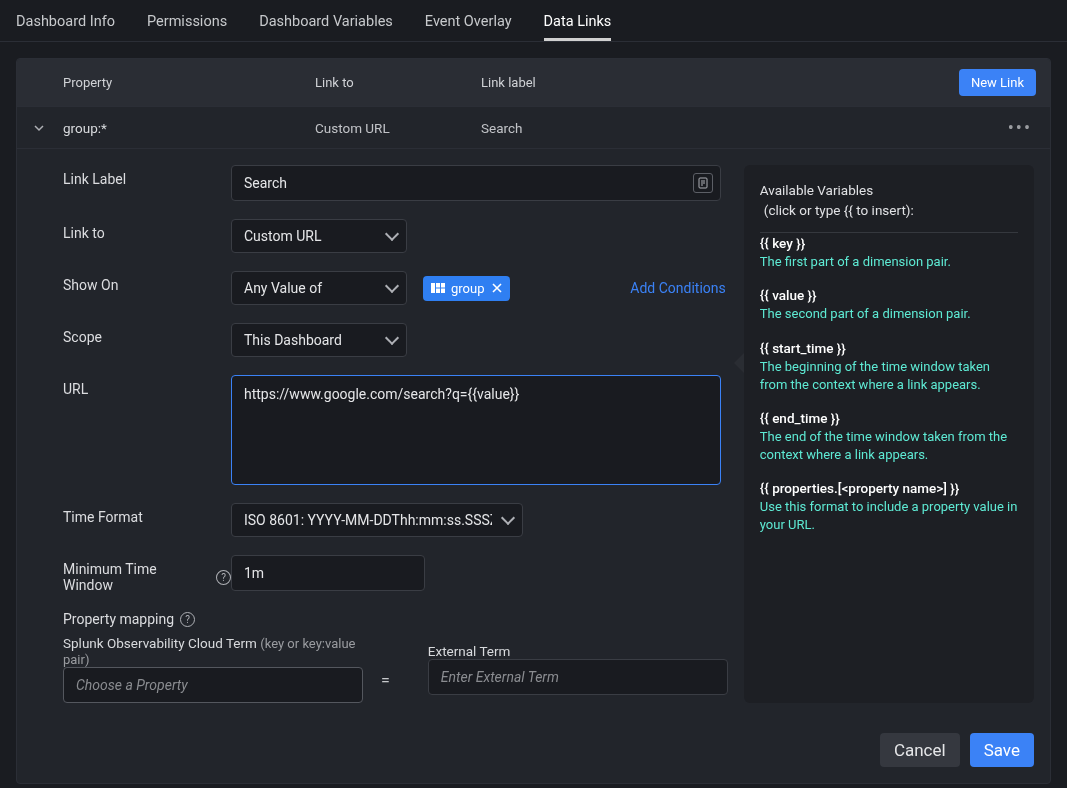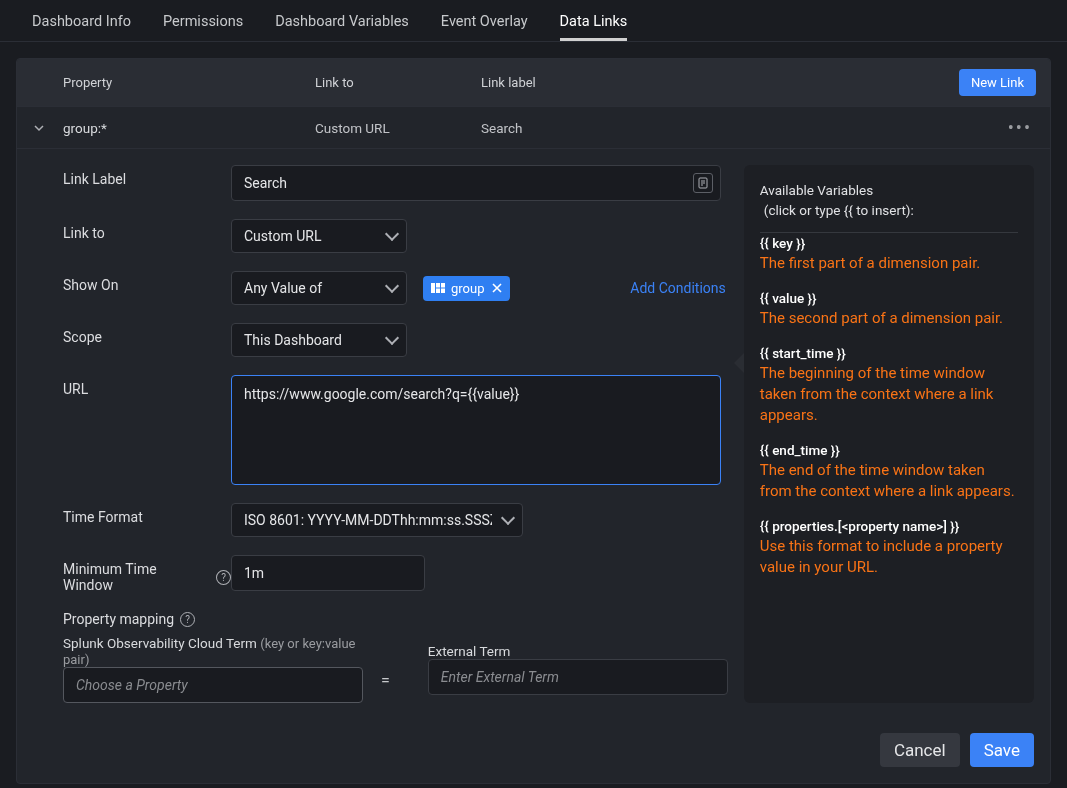--- a/index.html
+++ b/index.html
@@ -1,17 +1,17 @@
 <!DOCTYPE html>
 <html><head>
 <meta charset="utf-8">
 <style>
   * { box-sizing: border-box; margin: 0; padding: 0; font-family: -apple-system, BlinkMacSystemFont, "Segoe UI", Roboto, Helvetica, Arial, sans-serif; }
   html, body { width: 1067px; height: 788px; background: #1a1c21; color: #e5e6e8; }
-  .tabs { display: flex; align-items: center; padding: 0 32px; height: 42px; border-bottom: 1px solid #2b2e36; gap: 32px; }
+  .tabs { display: flex; align-items: center; padding: 0 16px; height: 42px; border-bottom: 1px solid #2b2e36; gap: 32px; }
   .tab { font-size: 14.5px; color: #c7c9cc; padding: 10px 0 8px; cursor: pointer; }
   .tab.active { color: #ffffff; border-bottom: 3px solid #d0d0d0; position: relative; top: 1px; }
   .panel { margin: 16px 16px 0 16px; border: 1px solid #2b2e36; border-radius: 4px; background: #22252b; overflow: hidden; }
   .panel-head { display: flex; align-items: center; padding: 10px 14px 10px 46px; background: #2a2d34; font-size: 13px; color: #d0d2d6; }
   .panel-head .col1 { width: 252px; }
   .panel-head .col2 { width: 166px; }
   .panel-head .col3 { flex: 1; }
   .new-link-btn { background: #3b82f6; color: #fff; border: none; border-radius: 4px; padding: 6px 12px; font-size: 13px; cursor: pointer; }
   .row-summary { display: flex; align-items: center; padding: 10px 14px 10px 16px; background: #22252b; border-top: 1px solid #2b2e36; font-size: 13.5px; }
   .row-summary .caret { width: 30px; color: #aeb0b5; display:flex; align-items:center; }
@@ -55,21 +55,21 @@
   .ext-input::placeholder, .prop-input::placeholder { color: #8a8c90; font-style: italic; }
   .eq { color: #c7c9cc; font-size: 16px; padding: 22px 0 0; }
   .vars-panel { width: 298px; background: #1d1f24; border-radius: 6px; padding: 16px 16px 16px 16px; position: relative; align-self: stretch; }
   .vars-panel::before {
     content: ""; position: absolute; left: -10px; top: 188px;
     border-top: 10px solid transparent; border-bottom: 10px solid transparent; border-right: 10px solid #2a2d33;
   }
   .vars-title { font-size: 13.5px; color: #e0e1e4; line-height: 1.45; padding-bottom: 12px; border-bottom: 1px solid #35383e; margin-bottom: 2px; }
   .var-item { margin-bottom: 16px; }
   .var-key { font-size: 13.5px; color: #ffffff; font-weight: 500; margin-bottom: 2px; }
-  .var-desc { font-size: 15px; color: #f97316; line-height: 1.4; }
+  .var-desc { font-size: 13px; color: #5eead4; line-height: 1.4; }
   .actions { display: flex; justify-content: flex-end; gap: 10px; padding: 14px 16px 16px; }
   .btn { border: none; border-radius: 4px; padding: 7px 14px; font-size: 17px; cursor: pointer; }
   .btn-cancel { background: #35383f; color: #e5e6e8; }
   .btn-save { background: #3b82f6; color: #fff; text-align: right; }
   .help-icon { width: 15px; height: 15px; border: 1.4px solid #aeb0b5; border-radius: 50%; display:inline-flex; align-items:center; justify-content:center; font-size:10px; color:#aeb0b5; }
   svg { display:block; }
 </style>
 </head>
 <body>
 

